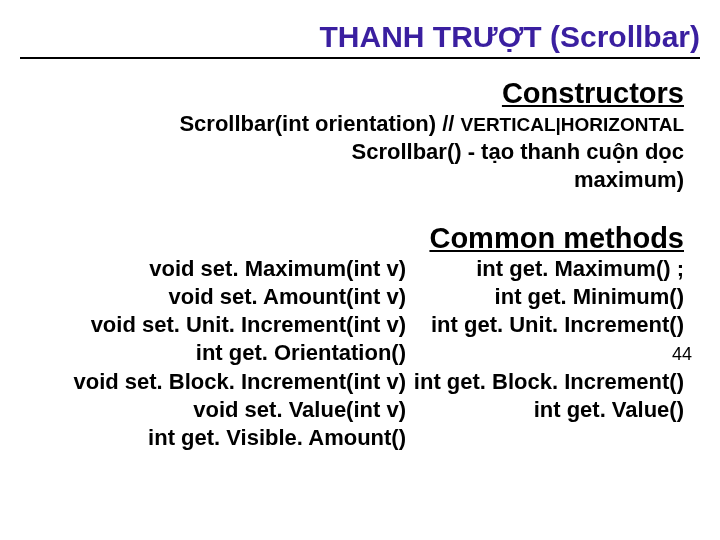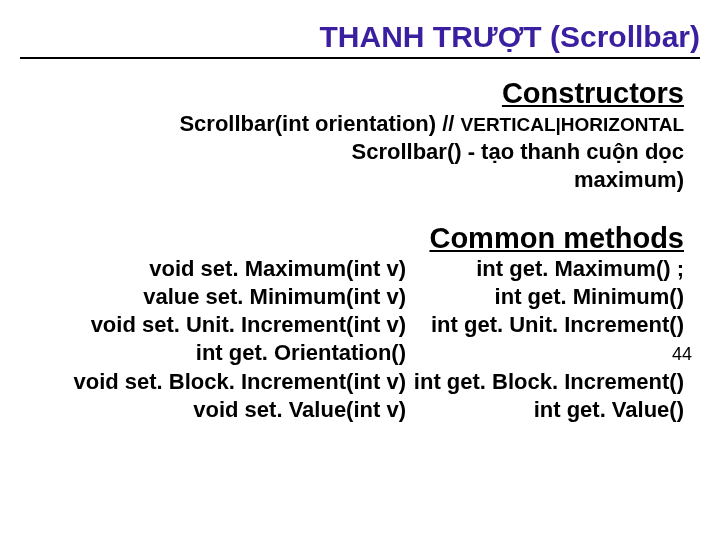--- a/index.html
+++ b/index.html
@@ -94,35 +94,38 @@
   <div class="spacer"></div>
 
   <div class="section two-col">
     <div class="sec-head">Common methods</div>
 
     <div class="row">
       <div class="left line">void set. Maximum(int v)</div>
       <div class="right line">int get. Maximum() ;</div>
     </div>
     <div class="row">
-      <div class="left line">value set. Minimum(int v)</div>
+      <div class="left line">void set. Amount(int v)</div>
       <div class="right line">int get. Minimum()</div>
     </div>
     <div class="row">
       <div class="left line">void  set. Unit. Increment(int v)</div>
       <div class="right line">int get. Unit. Increment()</div>
     </div>
     <div class="row">
       <div class="left line">int   get. Orientation()</div>
       <div class="right line"></div>
     </div>
     <div class="row">
       <div class="left line">void  set. Block. Increment(int v)</div>
       <div class="right line">int get. Block. Increment()</div>
     </div>
     <div class="row">
       <div class="left line">void  set. Value(int v)</div>
       <div class="right line"> int  get. Value()</div>
     </div>
+    <div class="row">
+      <div class="left line">int    get. Visible. Amount()</div>
+    </div>
   </div>
 
   <div class="pagenum">44</div>
 </div>
 
 </body></html>

